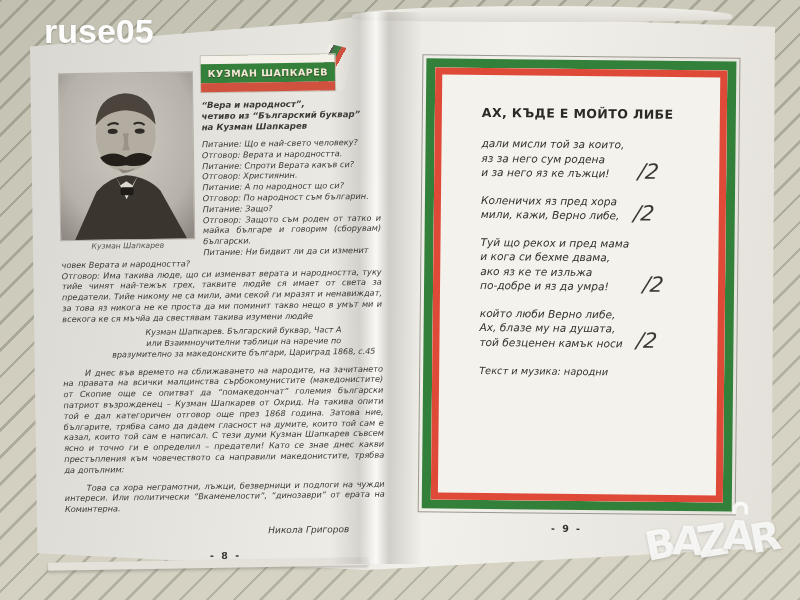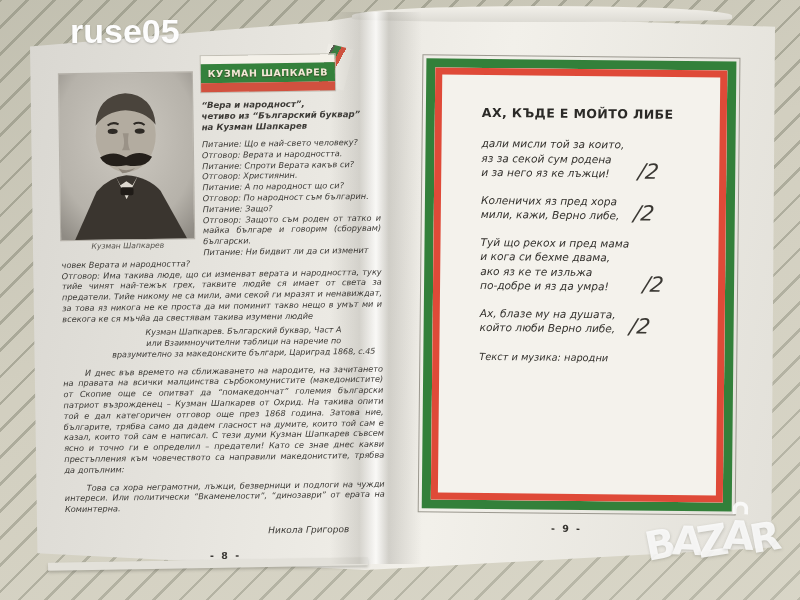--- a/index.html
+++ b/index.html
@@ -51,21 +51,21 @@
     padding:30px 10px 10px 40px;overflow:hidden;}
   .song-title{font-weight:bold;font-style:normal;font-size:12.5px;letter-spacing:.4px;color:#2b2a27;margin-bottom:16px;}
   .stanza{display:flex;align-items:flex-end;margin-bottom:13px;}
   .stanza-lines{font-size:10.6px;line-height:14.5px;}
   .repeat-mark{font-size:21px;font-weight:300;font-style:italic;margin-left:14px;line-height:20px;
     transform:skewX(-6deg);color:#3a3833;}
   .credit{font-size:9.8px;margin-top:16px;}
   .pagenum9{position:absolute;left:0;right:28px;bottom:28px;text-align:center;
     font-size:9.5px;font-weight:bold;letter-spacing:2px;font-style:normal;}
   
-  .wm-seller{position:absolute;left:70px;top:12px;z-index:5;color:#fdfdfd;
+  .wm-seller{position:absolute;left:44px;top:12px;z-index:5;color:#fdfdfd;
     font:700 34px "Liberation Sans",sans-serif;text-shadow:0 1px 2px rgba(90,90,80,.35);}
   .wm-bazar{position:absolute;left:645px;top:518px;z-index:5;transform:rotate(-4deg);
     color:rgba(252,252,252,.88);font:800 40px "DejaVu Sans",sans-serif;letter-spacing:-4px;
     text-shadow:0 1px 3px rgba(100,100,90,.3);}
   .wm-bazar span{display:inline-block;}
   .bz-b{transform:rotate(-7deg);}
   .bz-a1{transform:rotate(6deg) translateY(-2px);}
   .bz-z{transform:rotate(-5deg) scale(1.08);}
   .bz-a2{position:relative;transform:rotate(7deg) translateY(-4px);}
   .bag-handle{position:absolute;left:8px;top:-11px;width:16px;height:13px;
@@ -156,21 +156,21 @@
   <div class="pg9">
     <div class="frame-outer">
       <div class="frame-green">
         <div class="frame-red">
 
           <div class="song-title">АХ, КЪДЕ Е МОЙТО ЛИБЕ</div>
 
           <div class="stanza">
             <div class="stanza-lines">
               <div>дали мисли той за които,</div>
-              <div>яз за секой сум родена</div>
+              <div>яз за него сум родена</div>
               <div>и за него яз ке лъжци!</div>
             </div>
             <div class="repeat-mark">/2</div>
           </div>
 
           <div class="stanza">
             <div class="stanza-lines">
               <div>Коленичих яз пред хора</div>
               <div>мили, кажи, Верно либе,</div>
             </div>
@@ -182,22 +182,23 @@
               <div>Туй що рекох и пред мама</div>
               <div>и кога си бехме двама,</div>
               <div>ако яз ке те изльжа</div>
               <div>по-добре и яз да умра!</div>
             </div>
             <div class="repeat-mark">/2</div>
           </div>
 
           <div class="stanza">
             <div class="stanza-lines">
+              <div>който люби Верно либе,</div>
               <div>Ах, блазе му на душата,</div>
-              <div>който люби Верно либе,</div>
+              <div>той безценен камък носи</div>
             </div>
             <div class="repeat-mark">/2</div>
           </div>
 
           <div class="credit">Текст и музика: народни</div>
         </div>
       </div>
     </div>
     <div class="pagenum9">- 9 -</div>
   </div>

